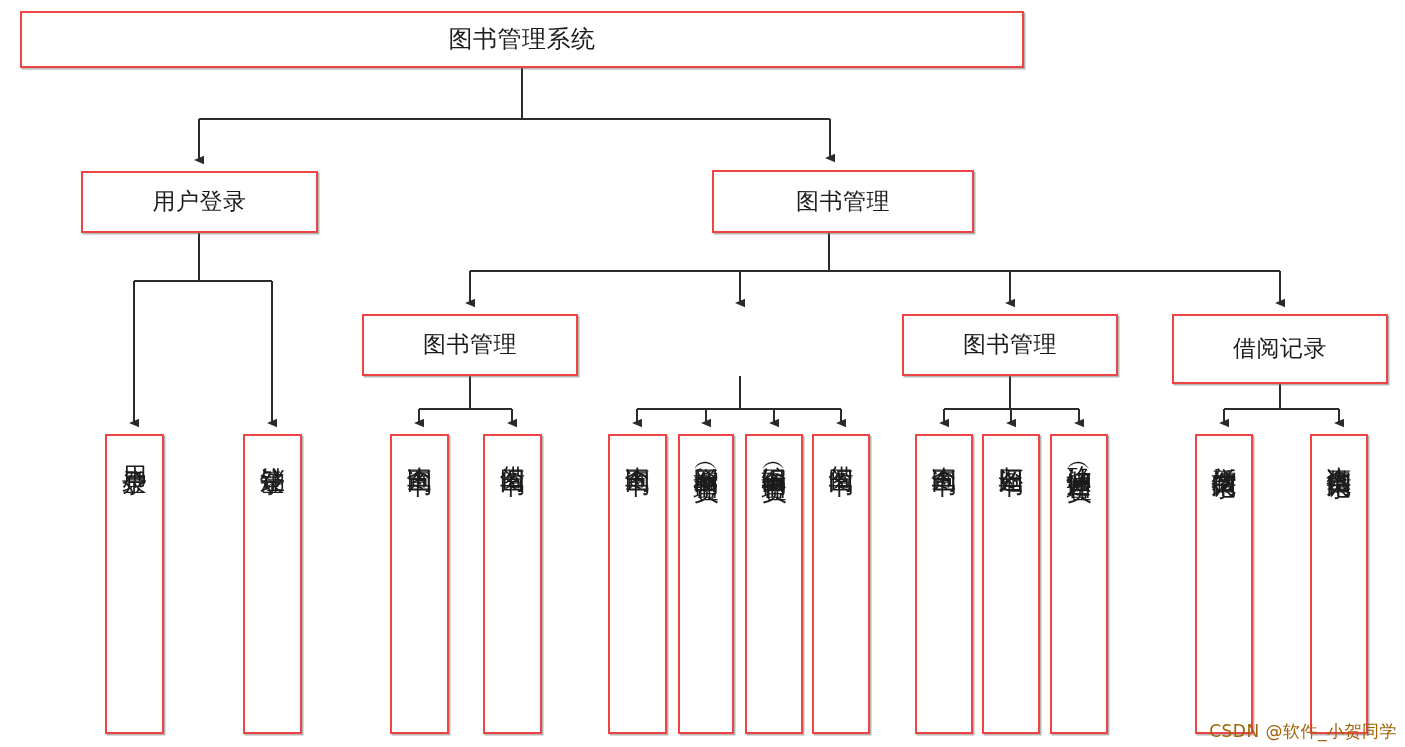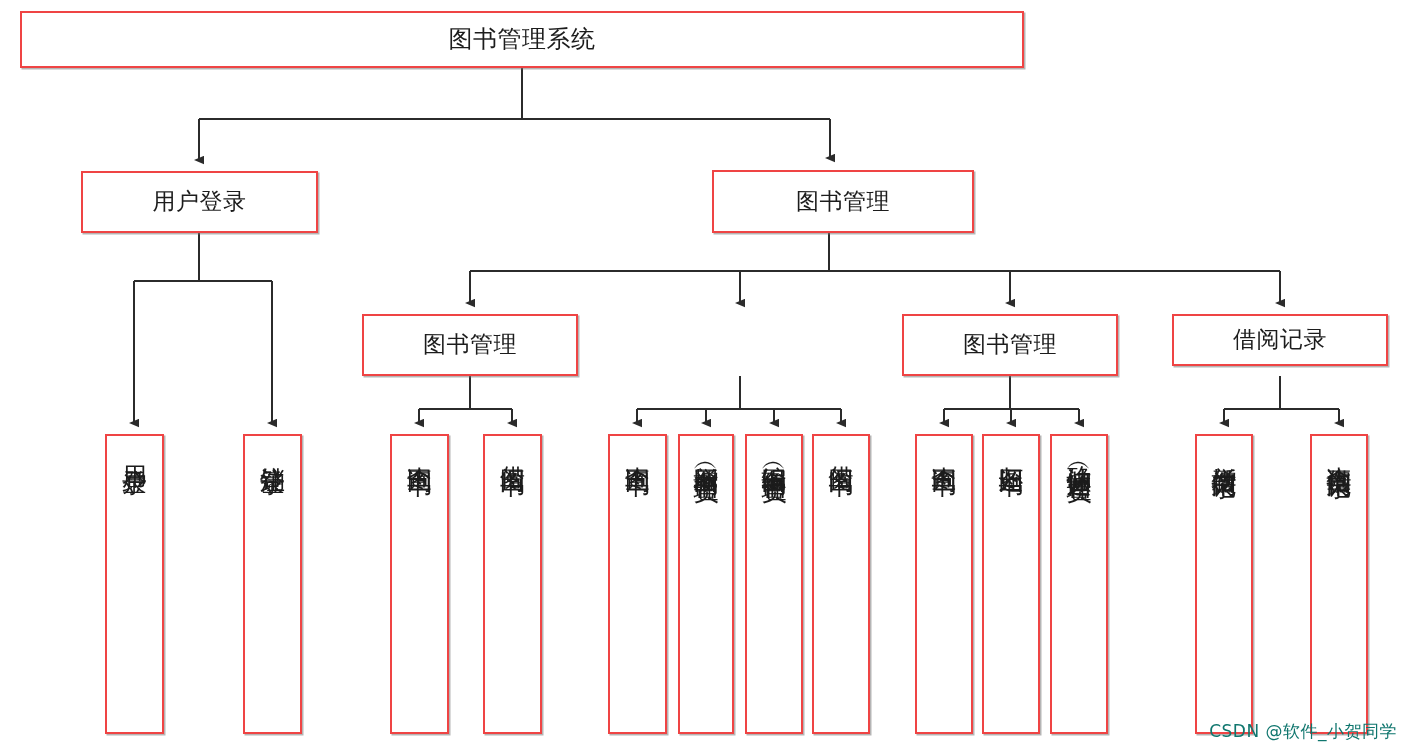--- a/index.html
+++ b/index.html
@@ -60,21 +60,21 @@
     line-height: 1;
   }
   .node.root .node-label { font-size: 24px; }
   .node.lvl1 .node-label { font-size: 23px; }
   .node.lvl2 .node-label { font-size: 23px; }
   #watermark {
     position: absolute;
     right: 8px;
     bottom: 4px;
     font-size: 17px;
-    color: #0f766e;
+    color: #a16207;
     letter-spacing: 0.5px;
     white-space: nowrap;
     user-select: none;
   }
 </style>
 </head>
 <body>
 
 <div id="diagram-root">
 
@@ -139,21 +139,21 @@
   <div class="node horizontal lvl1" style="left: 712px; top: 170px; width: 262px; height: 63px;">
     <span class="node-label">图书管理</span>
   </div>
 
   <div class="node horizontal lvl2" style="left: 362px; top: 314px; width: 216px; height: 62px;">
     <span class="node-label">图书管理</span>
   </div>
   <div class="node horizontal lvl2" style="left: 902px; top: 314px; width: 216px; height: 62px;">
     <span class="node-label">图书管理</span>
   </div>
-  <div class="node horizontal lvl2" style="left: 1172px; top: 314px; width: 216px; height: 52px;">
+  <div class="node horizontal lvl2" style="left: 1172px; top: 314px; width: 216px; height: 70px;">
     <span class="node-label">借阅记录</span>
   </div>
 
   <div class="node vertical" style="left: 105px; top: 434px; width: 59px; height: 300px;">
     <span class="node-label">用户登录</span>
   </div>
   <div class="node vertical" style="left: 243px; top: 434px; width: 59px; height: 300px;">
     <span class="node-label">注销登录</span>
   </div>
   <div class="node vertical" style="left: 390px; top: 434px; width: 59px; height: 300px;">

